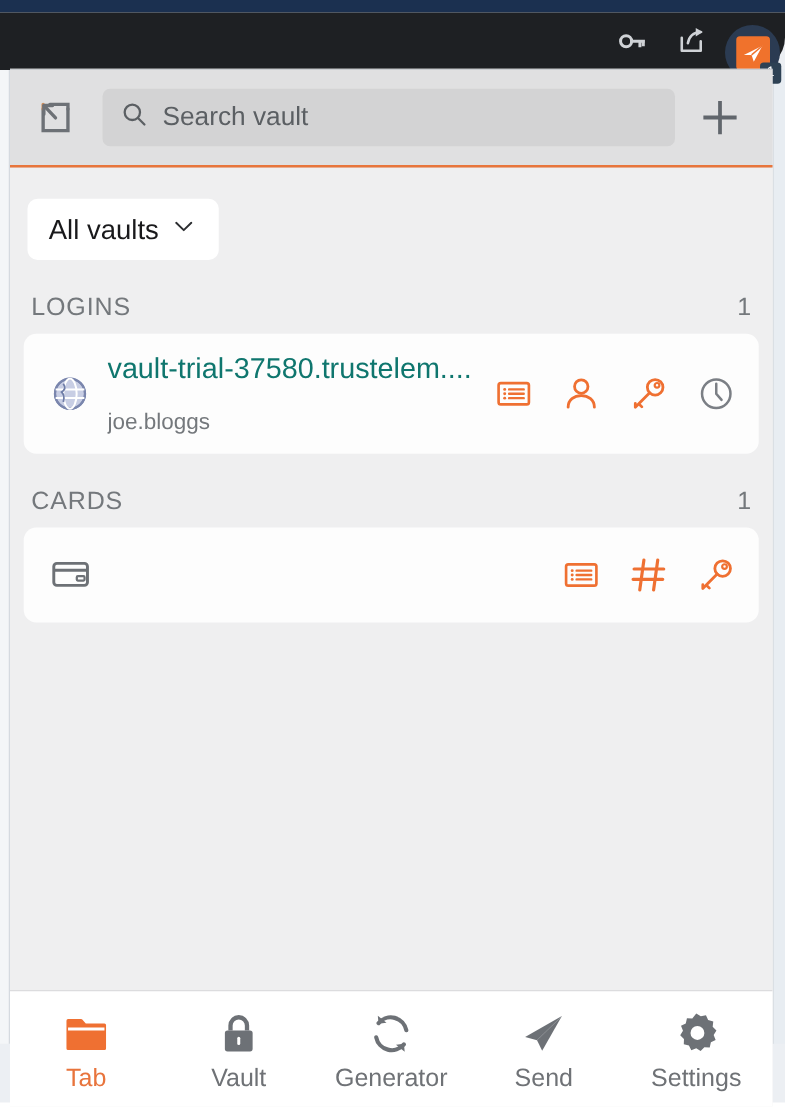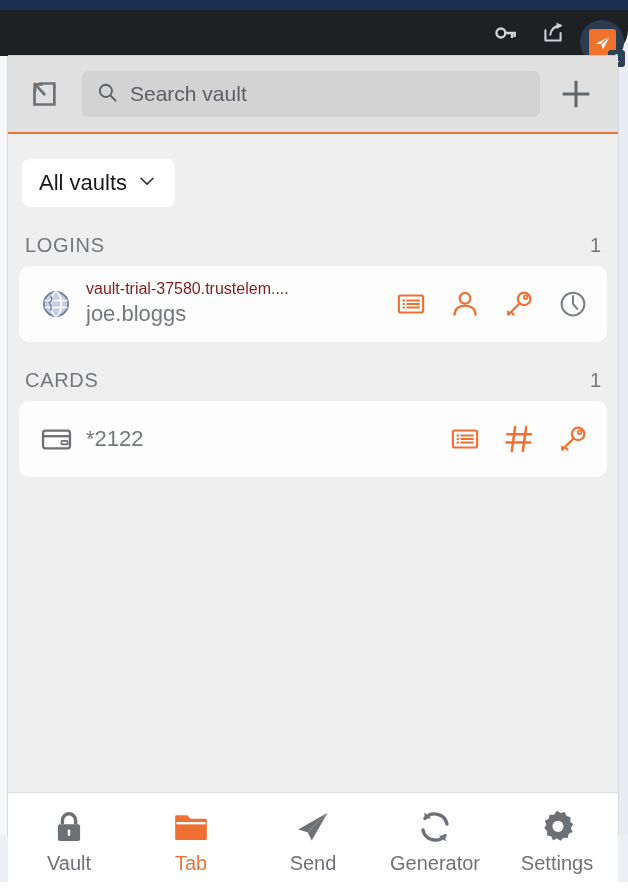--- a/index.html
+++ b/index.html
@@ -220,31 +220,31 @@
     display: flex;
     align-items: center;
     justify-content: center;
     margin-right: 13px;
   }
   .item-text {
     flex: 1 1 auto;
     min-width: 0;
   }
   .item-title {
-    font-size: 16px;
-    color: #7f1d1d;
+    font-size: 23px;
+    color: #0f766e;
     line-height: 1.28;
     white-space: nowrap;
     overflow: hidden;
   }
   .item-sub {
-    font-size: 22px;
+    font-size: 18px;
     color: #74787c;
     line-height: 1.3;
-    margin-top: 1px;
+    margin-top: 17px;
     white-space: nowrap;
     overflow: hidden;
   }
   .item-actions {
     flex: 0 0 auto;
     display: flex;
     align-items: center;
     gap: 22px;
     margin-left: 14px;
   }
@@ -434,21 +434,20 @@
 
       <div class="item-card">
         <div class="item-icon">
           <svg width="33" height="33" viewBox="0 0 24 24">
             <rect x="2.2" y="5.6" width="19.6" height="12.8" rx="1.8" fill="none" stroke="#6d7176" stroke-width="1.7"></rect>
             <path d="M2.2 9.6 H21.8" stroke="#6d7176" stroke-width="1.7"></path>
             <rect x="15.6" y="13" width="4.5" height="2.6" rx="0.6" fill="none" stroke="#6d7176" stroke-width="1.3"></rect>
           </svg>
         </div>
         <div class="item-text">
-          <div class="item-sub">*2122</div>
         </div>
         <div class="item-actions">
 
           <div class="act">
             <svg width="30" height="30" viewBox="0 0 24 24">
               <rect x="2.3" y="5.2" width="19.4" height="13.6" rx="1.4" fill="none" stroke="#ef7032" stroke-width="1.7"></rect>
               <circle cx="6.2" cy="9.2" r="0.95" fill="#ef7032"></circle>
               <circle cx="6.2" cy="12" r="0.95" fill="#ef7032"></circle>
               <circle cx="6.2" cy="14.8" r="0.95" fill="#ef7032"></circle>
               <path d="M9 9.2 H18.4 M9 12 H18.4 M9 14.8 H18.4" stroke="#ef7032" stroke-width="1.5" stroke-linecap="round"></path>
@@ -468,67 +467,67 @@
               <path d="M12.6 11.4 L3.4 20.6 L3.4 18.2 M12.6 11.4 L5.6 18.4 L7.6 20.4" fill="none" stroke="#ef7032" stroke-width="1.8" stroke-linejoin="round" stroke-linecap="round"></path>
             </svg>
           </div>
         </div>
       </div>
 
     </div>
 
     <div class="bottom-nav">
 
+      <div class="nav-item active">
+        <span class="nav-ico">
+          <svg width="38" height="38" viewBox="0 0 24 24">
+            <path d="M2.8 19.4 V5.4 H9.4 L11.4 7.6 H21.2 V19.4 Z" fill="#ef7032" stroke="#ef7032" stroke-width="1.6" stroke-linejoin="round"></path>
+            <path d="M2.8 9.6 H21.2" stroke="#ffffff" stroke-width="1.5"></path>
+          </svg>
+        </span>
+        <span class="nav-label">Tab</span>
+      </div>
+
       <div class="nav-item">
         <span class="nav-ico">
           <svg width="36" height="36" viewBox="0 0 24 24">
             <rect x="4.6" y="10.2" width="14.8" height="11.2" rx="1.4" fill="#6d7176"></rect>
             <path d="M7.6 10.2 V7.6 A4.4 4.4 0 0 1 16.4 7.6 V10.2" fill="none" stroke="#6d7176" stroke-width="2.3"></path>
             <rect x="11.2" y="13.6" width="1.6" height="4.4" rx="0.8" fill="#ffffff"></rect>
           </svg>
         </span>
         <span class="nav-label">Vault</span>
-      </div>
-
-      <div class="nav-item active">
-        <span class="nav-ico">
-          <svg width="38" height="38" viewBox="0 0 24 24">
-            <path d="M2.8 19.4 V5.4 H9.4 L11.4 7.6 H21.2 V19.4 Z" fill="#ef7032" stroke="#ef7032" stroke-width="1.6" stroke-linejoin="round"></path>
-            <path d="M2.8 9.6 H21.2" stroke="#ffffff" stroke-width="1.5"></path>
-          </svg>
-        </span>
-        <span class="nav-label">Tab</span>
-      </div>
-
-      <div class="nav-item">
-        <span class="nav-ico">
-          <svg width="38" height="38" viewBox="0 0 24 24">
-            <path d="M21.2 3 L2.6 13.6 L8.6 15.3 L21.2 3 Z" fill="#6d7176"></path>
-            <path d="M8.6 15.3 L21.2 3 L11.2 20.6 L8.6 15.3 Z" fill="#6d7176"></path>
-          </svg>
-        </span>
-        <span class="nav-label">Send</span>
       </div>
 
       <div class="nav-item">
         <span class="nav-ico">
           <svg width="38" height="38" viewBox="0 0 24 24">
             <path d="M19.6 10.2 A8 8 0 0 0 5.6 6.6" fill="none" stroke="#6d7176" stroke-width="2.1" stroke-linecap="round"></path>
             <path d="M4.4 13.8 A8 8 0 0 0 18.4 17.4" fill="none" stroke="#6d7176" stroke-width="2.1" stroke-linecap="round"></path>
             <path d="M5.2 2.9 L5.6 6.9 L9.6 6.4 Z" fill="#6d7176"></path>
             <path d="M18.8 21.1 L18.4 17.1 L14.4 17.6 Z" fill="#6d7176"></path>
             <circle cx="12" cy="12" r="9.3" fill="none" stroke="#6d7176" stroke-width="0"></circle>
           </svg>
         </span>
         <span class="nav-label">Generator</span>
       </div>
 
       <div class="nav-item">
         <span class="nav-ico">
           <svg width="38" height="38" viewBox="0 0 24 24">
+            <path d="M21.2 3 L2.6 13.6 L8.6 15.3 L21.2 3 Z" fill="#6d7176"></path>
+            <path d="M8.6 15.3 L21.2 3 L11.2 20.6 L8.6 15.3 Z" fill="#6d7176"></path>
+          </svg>
+        </span>
+        <span class="nav-label">Send</span>
+      </div>
+
+      <div class="nav-item">
+        <span class="nav-ico">
+          <svg width="38" height="38" viewBox="0 0 24 24">
             <path d="M12 1.8 L14.3 3.2 L16.9 2.6 L18 5 L20.6 5.8 L20.3 8.5 L22.2 10.3 L20.8 12.6 L21.8 15.1 L19.4 16.3 L18.8 18.9 L16.1 18.8 L14.2 20.7 L12 19.3 L9.5 20.3 L8.3 17.9 L5.7 17.3 L5.8 14.6 L3.9 12.7 L5.3 10.5 L4.3 8 L6.7 6.8 L7.3 4.2 L10 4.3 Z" fill="#6d7176"></path>
             <circle cx="12.6" cy="11.6" r="3.5" fill="#ffffff"></circle>
           </svg>
         </span>
         <span class="nav-label">Settings</span>
       </div>
 
     </div>
   </div>
 </div>

